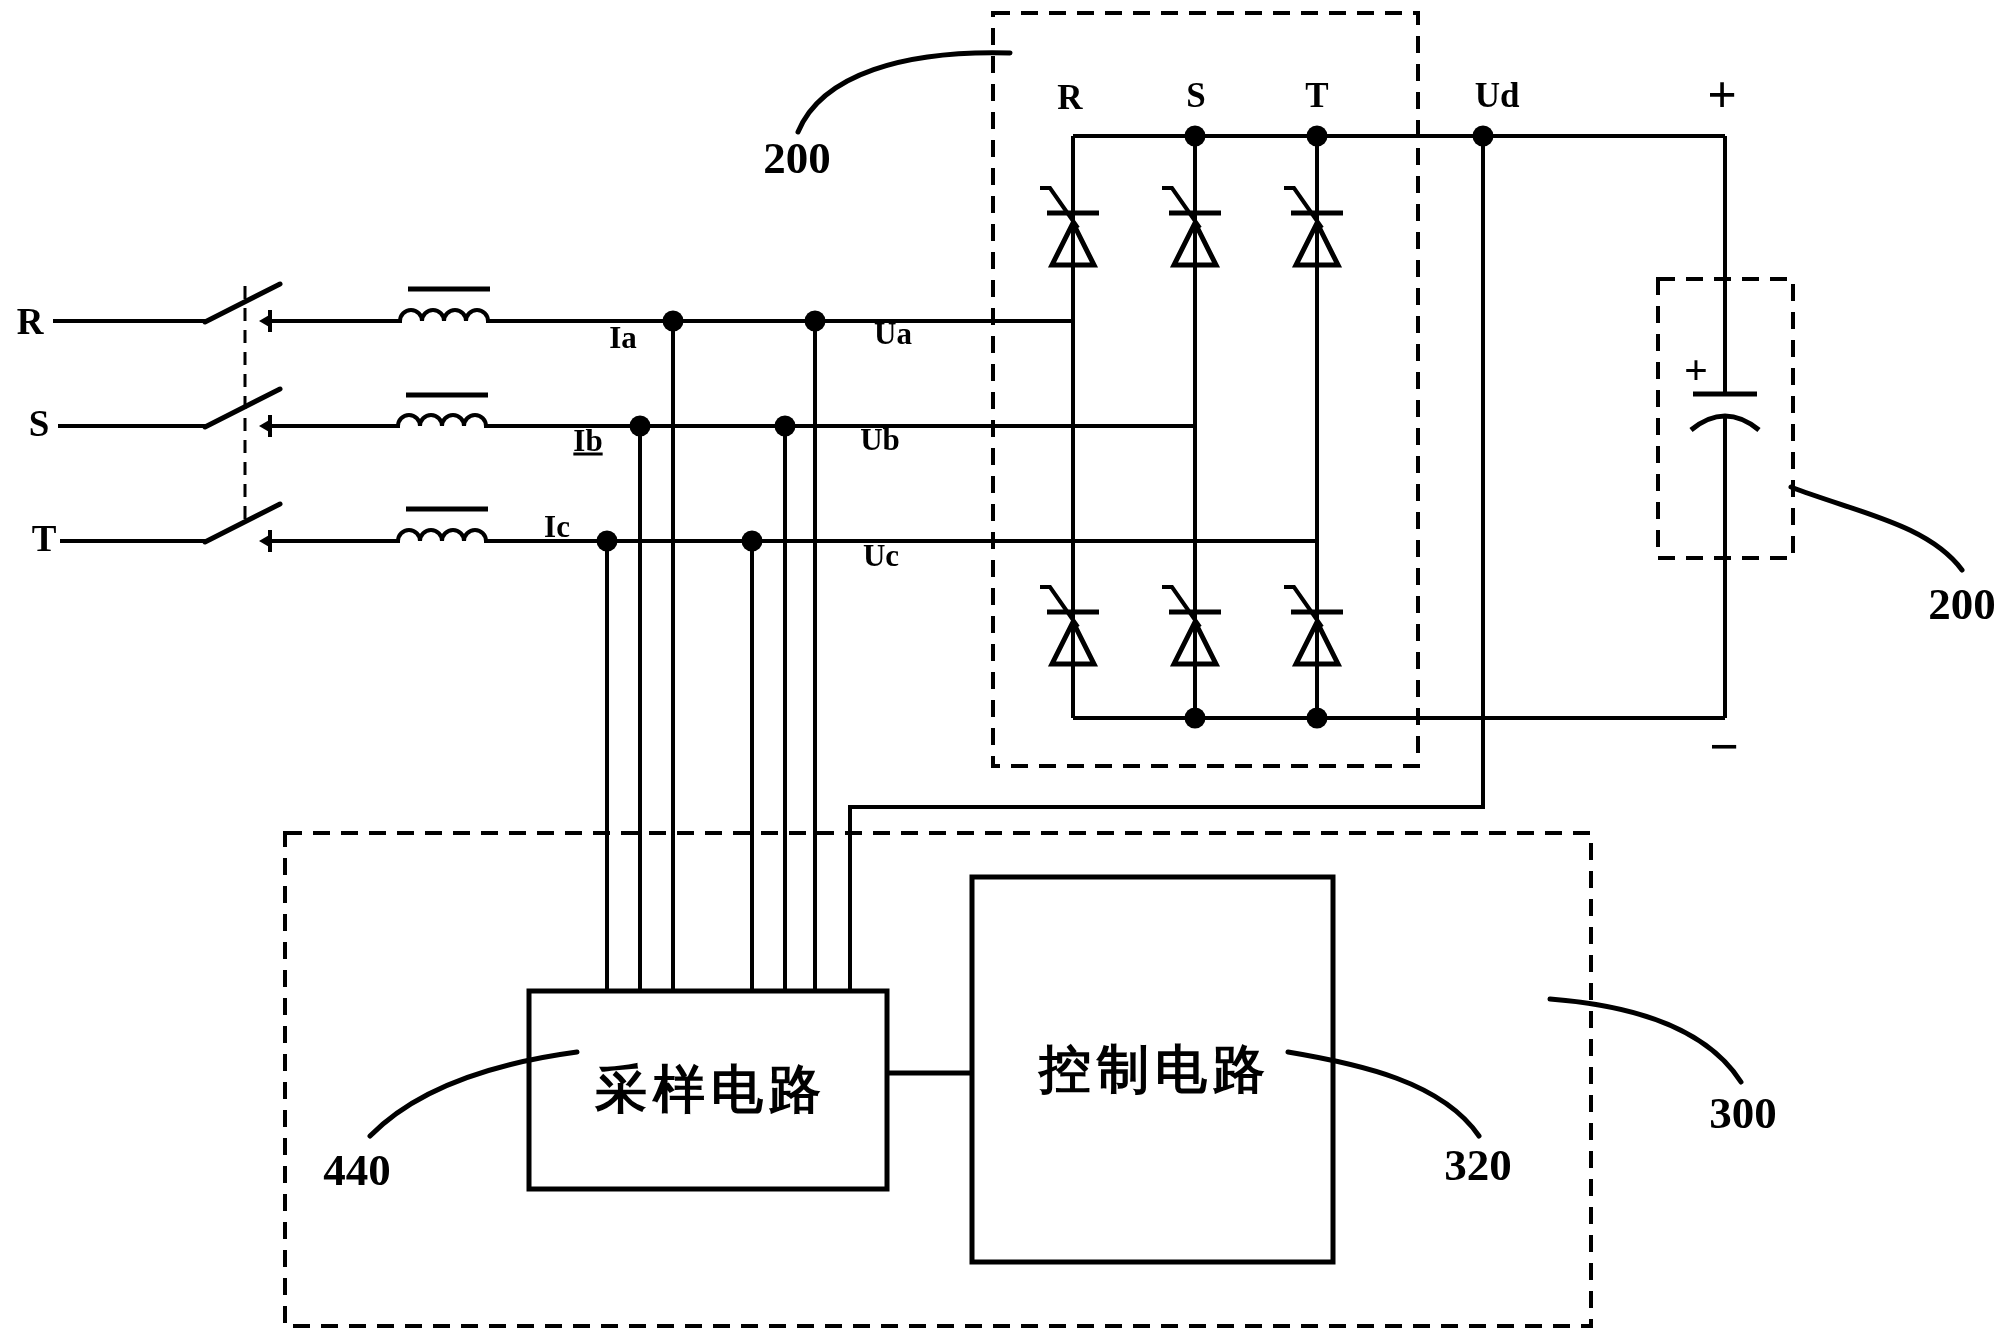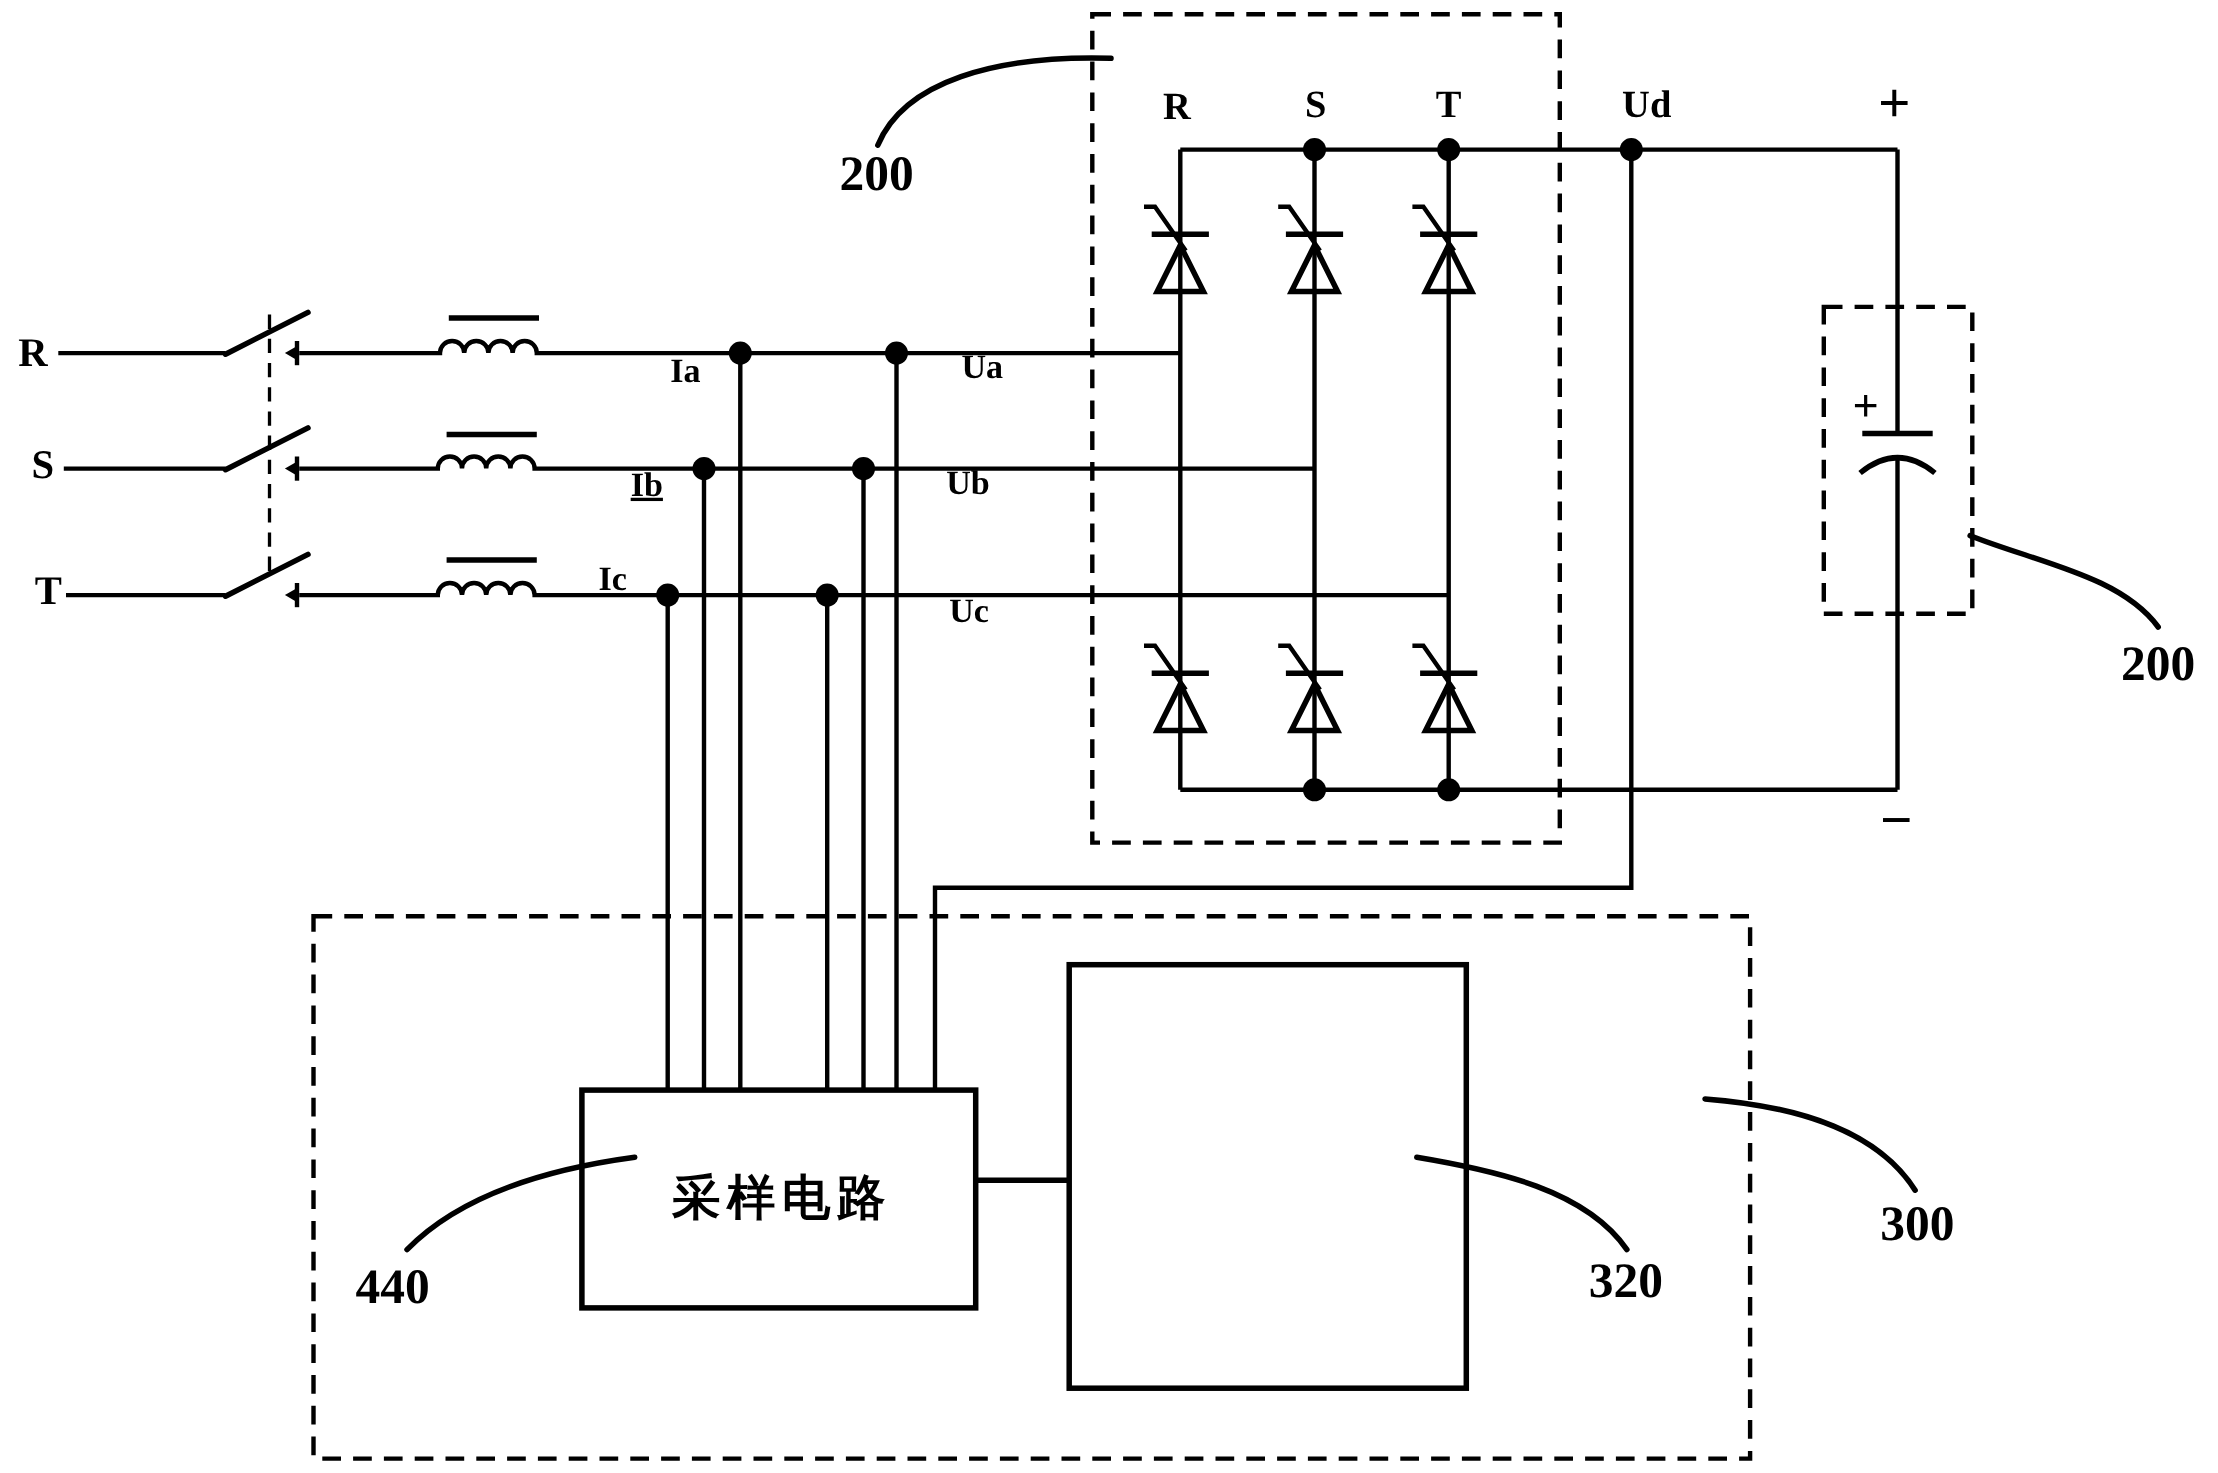--- a/index.html
+++ b/index.html
@@ -17,21 +17,21 @@
     transform:translate(-50%,-50%);
     white-space:nowrap;
     font-weight:bold;
     line-height:1;
     user-select:none;
   }
   .t-phase{font-size:37px;}
   .t-bridge{font-size:35px;}
   .t-tap{font-size:31px;margin-top:48px;}
   .t-num{font-size:45px;}
-  .t-cn{font-size:44px;font-weight:600;letter-spacing:6px;}
+  .t-cn{font-size:52px;font-weight:600;letter-spacing:6px;}
   .t-plus{font-size:52px;}
   .t-minus{font-size:52px;}
   .t-capplus{font-size:42px;}
 </style>
 </head>
 <body>
 
 <div class="stage">
 
   <svg width="2016" height="1339" viewBox="0 0 2016 1339" fill="none" stroke="#000" stroke-width="4">
@@ -161,14 +161,15 @@
   <span class="lab t-minus" style="left:1724px;top:747px;">−</span>
   <span class="lab t-capplus" style="left:1696px;top:370px;">+</span>
 
   <span class="lab t-num" style="left:797px;top:158px;">200</span>
   <span class="lab t-num" style="left:1962px;top:604px;">200</span>
   <span class="lab t-num" style="left:1743px;top:1113px;">300</span>
   <span class="lab t-num" style="left:357px;top:1170px;">440</span>
   <span class="lab t-num" style="left:1478px;top:1165px;">320</span>
 
   <span class="lab t-cn" style="left:711px;top:1090px;">采样电路</span>
+  <span class="lab t-cn" style="left:1155px;top:1070px;">控制电路</span>
 
 </div>
 
 </body></html>

